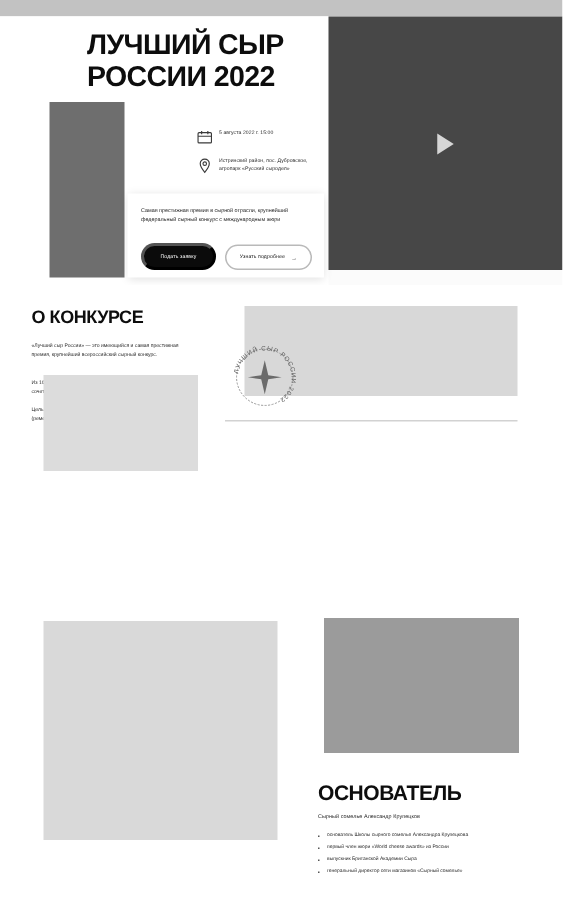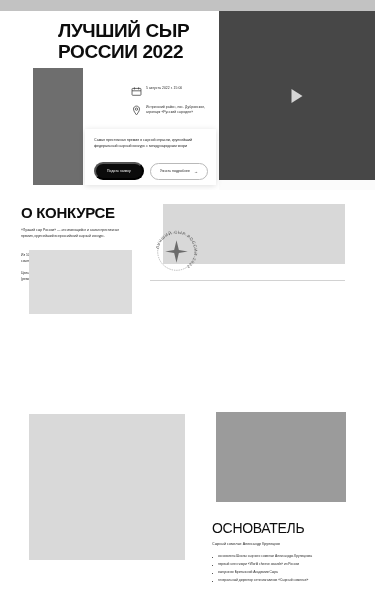--- a/index.html
+++ b/index.html
@@ -47,40 +47,40 @@
     display:flex; align-items:center; gap:4px;
   }
   .btn-ghost .arr { font-size:4px; }
 
   .hero-video { position:absolute; left:219px; top:0; width:156px; height:169px; background:#474747; }
   .play { position:absolute; left:50%; top:50%; transform:translate(-50%,-50%); width:0; height:0;
     border-top:7px solid transparent; border-bottom:7px solid transparent; border-left:11px solid #d6d6d6; }
 
   
   .about { position:absolute; left:0; top:190px; width:375px; height:210px; background:#ffffff; }
-  .about-h { position:absolute; left:21px; top:14px; font-size:15px; font-weight:bold; letter-spacing:-0.3px; color:#0d0d0d; }
+  .about-h { position:absolute; left:21px; top:14px; font-size:12px; font-weight:bold; letter-spacing:-0.3px; color:#0d0d0d; }
   .about-p { position:absolute; left:21px; width:104px; font-size:3.4px; line-height:1.85; color:#2a2a2a; }
   .about-p.p1 { top:37px; }
   .about-p.p2 { top:62px; }
   .about-p.p3 { top:80px; }
 
   .img-a { position:absolute; left:163px; top:14px; width:182px; height:60px; background:#d8d8d8; }
   .img-b { position:absolute; left:29px; top:60px; width:103px; height:64px; background:#dcdcdc; }
   .divider { position:absolute; left:150px; top:90px; width:195px; height:1px; background:#d2d2d2; }
 
   .badge { position:absolute; left:153px; top:228px; width:47px; height:47px; }
   .badge svg { display:block; width:47px; height:47px; }
 
   
   .img-c { position:absolute; left:29px; top:414px; width:156px; height:146px; background:#d9d9d9; }
   .img-d { position:absolute; left:216px; top:412px; width:130px; height:90px; background:#9b9b9b; }
 
   
   .founder { position:absolute; left:212px; top:520px; width:150px; }
-  .founder-h { font-size:14px; font-weight:normal; letter-spacing:-0.3px; color:#0d0d0d; }
+  .founder-h { font-size:14px; font-weight:bold; letter-spacing:-0.3px; color:#0d0d0d; }
   .founder-sub { margin-top:6px; font-size:3.6px; color:#1f1f1f; letter-spacing:.05px; }
   .founder-list { margin-top:7px; list-style:none; }
   .founder-list li {
     position:relative; padding-left:6px; font-size:3.3px; line-height:2.4; color:#2a2a2a;
   }
   .founder-list li:before {
     content:""; position:absolute; left:0; top:4px; width:1.4px; height:1.4px; background:#555;
   }
 </style>
 </head>

